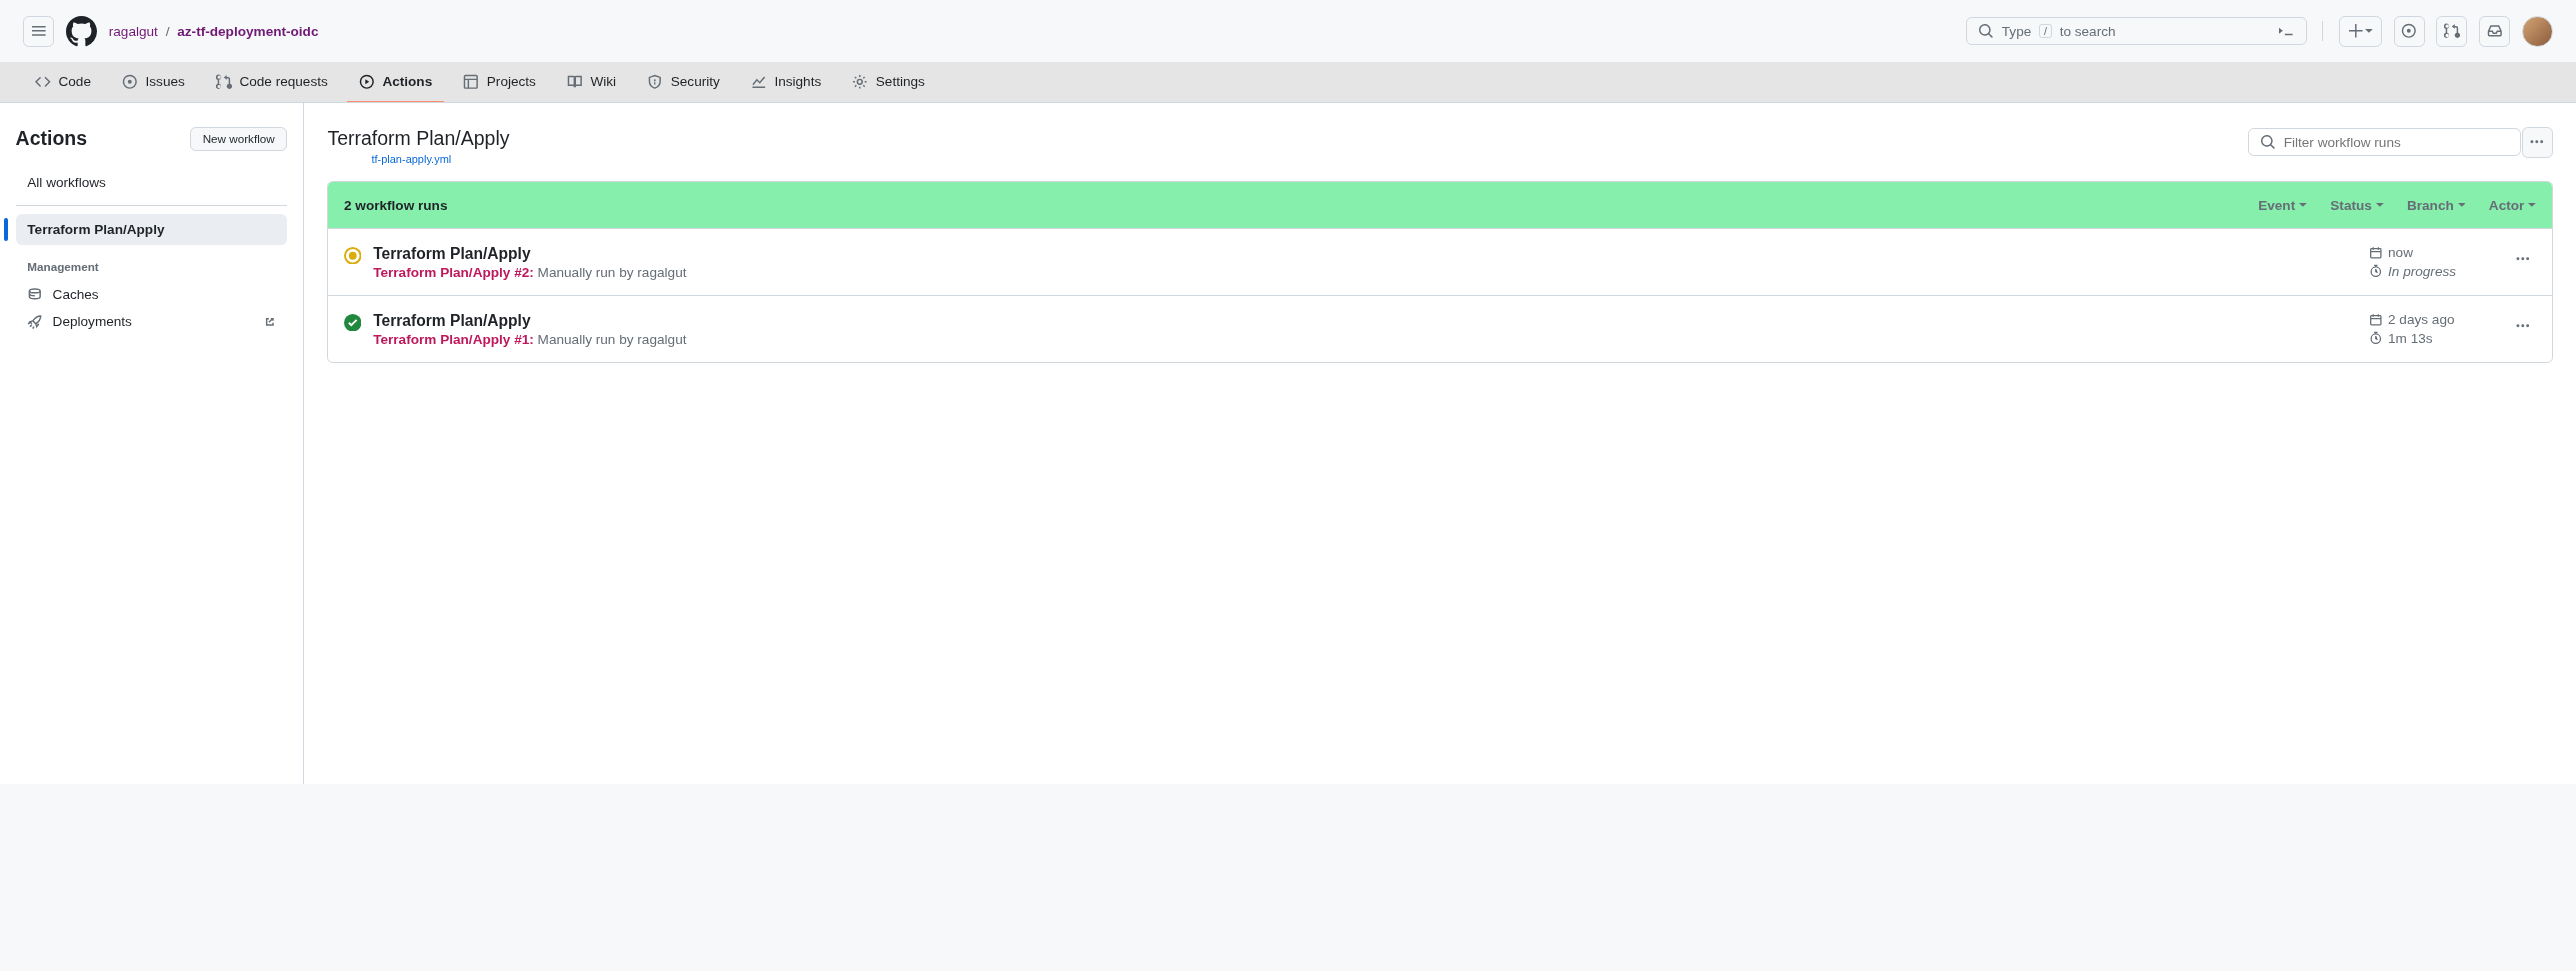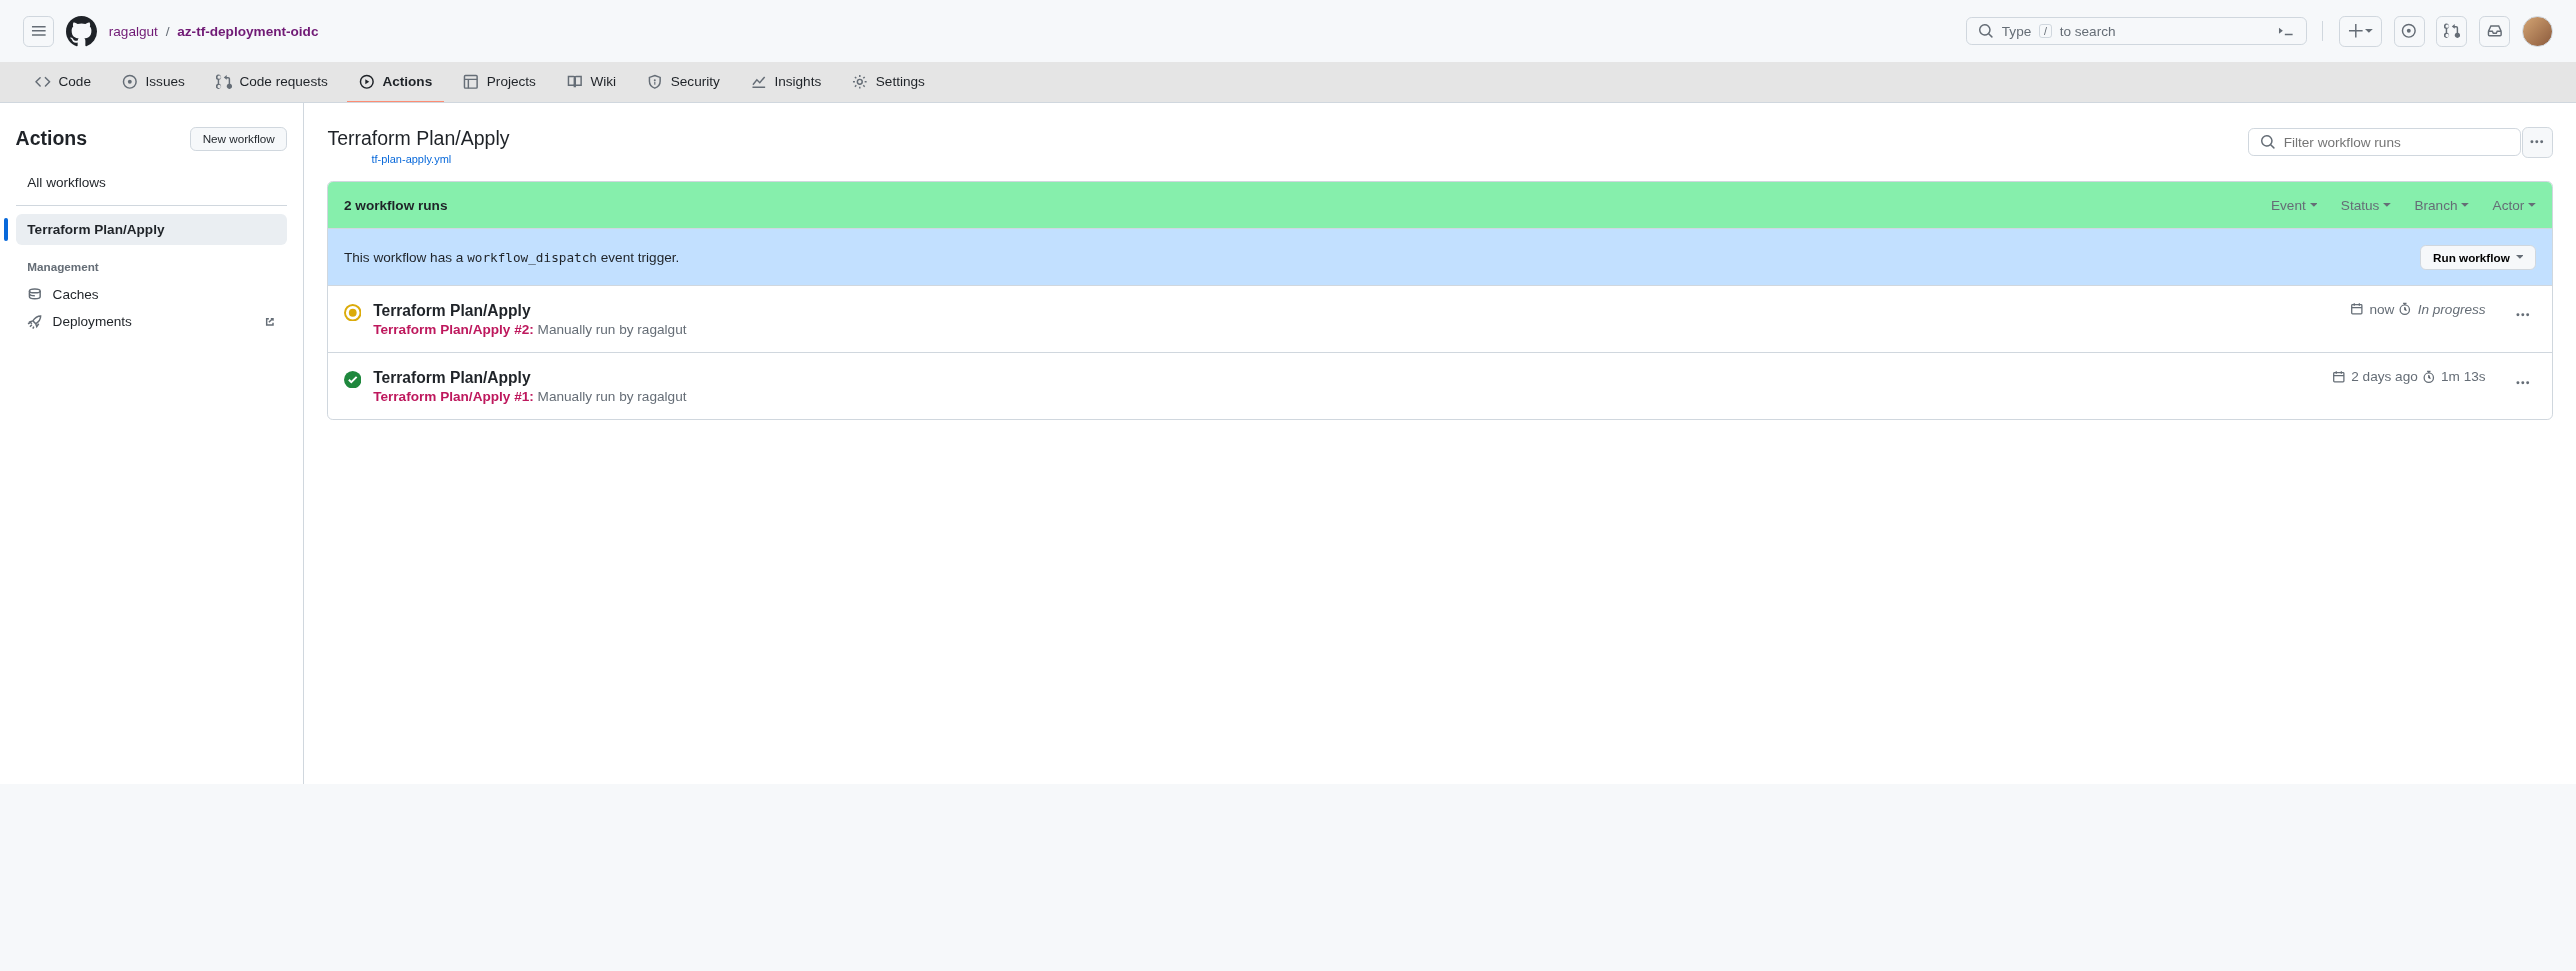--- a/index.html
+++ b/index.html
@@ -39,32 +39,32 @@
 .page-title { font-size: 19.5px; font-weight: 400; margin-bottom: 3.9px; }
 .page-subtitle { color: #0969da; font-size: 11px; cursor: pointer; margin-left: 44px; }
 .filter-row { display: flex; gap: 1px; align-items: center; }
 .filter-input { display: flex; align-items: center; gap: 7.8px; border: 1px solid #d0d7de; border-radius: 5.8px; padding: 4.9px 11.7px; width: 273px; color: #656d76; background: #fff; }
 .filter-input input { border: none; outline: none; flex: 1; font-size: 13.6px; background: transparent; }
 .kebab-btn { width: 31px; height: 31px; border: 1px solid #d0d7de; border-radius: 5.8px; display: flex; align-items: center; justify-content: center; cursor: pointer; background: #f6f8fa; }
 .runs-box { border: 1px solid #d0d7de; border-radius: 5.8px; overflow: hidden; }
 .runs-header { display: flex; align-items: center; justify-content: space-between; padding: 15.6px; background: #86efac; border-bottom: 1px solid #d0d7de; }
 .runs-count { font-weight: 600; }
 .runs-filters { display: flex; gap: 23.4px; }
-.filter-dd { display: flex; align-items: center; gap: 3.9px; cursor: pointer; color: #656d76; font-size: 13.6px; }
+.filter-dd { display: flex; align-items: center; gap: 3.9px; cursor: pointer; color: #656d76; font-size: 13.6px; font-weight: bold; }
 .dispatch-banner { display: flex; align-items: center; justify-content: space-between; padding: 15.6px; background: #c2e0ff; border-bottom: 1px solid #d0d7de; }
 .dispatch-text code { font-family: ui-monospace, SFMono-Regular, Menlo, monospace; font-size: 12.7px; }
 .run-workflow-btn { border: 1px solid #d0d7de; border-radius: 5.8px; padding: 4.9px 11.7px; background: #f6f8fa; font-size: 11.7px; font-weight: 600; cursor: pointer; display: flex; align-items: center; gap: 5.8px; }
 .run-row { display: flex; align-items: flex-start; padding: 15.6px; border-bottom: 1px solid #d0d7de; gap: 11.7px; }
 .run-row:last-child { border-bottom: none; }
 .status-icon { width: 17.5px; height: 17.5px; flex-shrink: 0; margin-top: 1.9px; }
 .run-info { flex: 1; }
 .run-title { font-weight: 600; font-size: 15.6px; margin-bottom: 1.9px; }
 .run-sub { color: #656d76; font-size: 13.6px; }
 .run-sub .bold { font-weight: 700; color: #be185d; }
-.run-meta { display: flex; flex-direction: row; gap: 3.9px; align-items: flex-start; min-width: 117px; }
+.run-meta { display: flex; flex-direction: column; gap: 3.9px; align-items: flex-start; min-width: 117px; }
 .meta-row { display: flex; align-items: center; gap: 5.8px; color: #656d76; font-size: 13.6px; }
 .meta-row .italic { font-style: italic; }
 .run-kebab { width: 27px; height: 27px; display: flex; align-items: center; justify-content: center; cursor: pointer; color: #656d76; margin-left: 11.7px; }
 svg { display: block; }
 </style>
 </head>
 <body>
 
 <div class="topbar">
   <div class="hamburger">
@@ -261,31 +261,20 @@
             </div>
           <div class="filter-dd">
               <span>Actor</span>
               <svg width="7.8" height="7.8" viewBox="0 0 8 8">
                 <path fill="#656d76" d="M0 2l4 4 4-4z"></path>
               </svg>
             </div>
         </div>
       </div>
 
-      <div class="dispatch-banner">
-        <div class="dispatch-text">
-          <span>This workflow has a </span><code>workflow_dispatch</code><span> event trigger.</span>
-        </div>
-        <button class="run-workflow-btn">
-          <span>Run workflow</span>
-          <svg width="7.8" height="7.8" viewBox="0 0 8 8">
-              <path fill="#656d76" d="M0 2l4 4 4-4z"></path>
-            </svg>
-        </button>
-      </div>
 
       <div id="runs-container">
           <div class="run-row">
             <div class="status-icon">
               <svg width="17.5" height="17.5" viewBox="0 0 18 18">
                 <circle cx="9" cy="9" r="8" fill="none" stroke="#dbab0a" stroke-width="2"></circle>
                 <circle cx="9" cy="9" r="4" fill="#dbab0a"></circle>
               </svg>
             </div>
             <div class="run-info">

